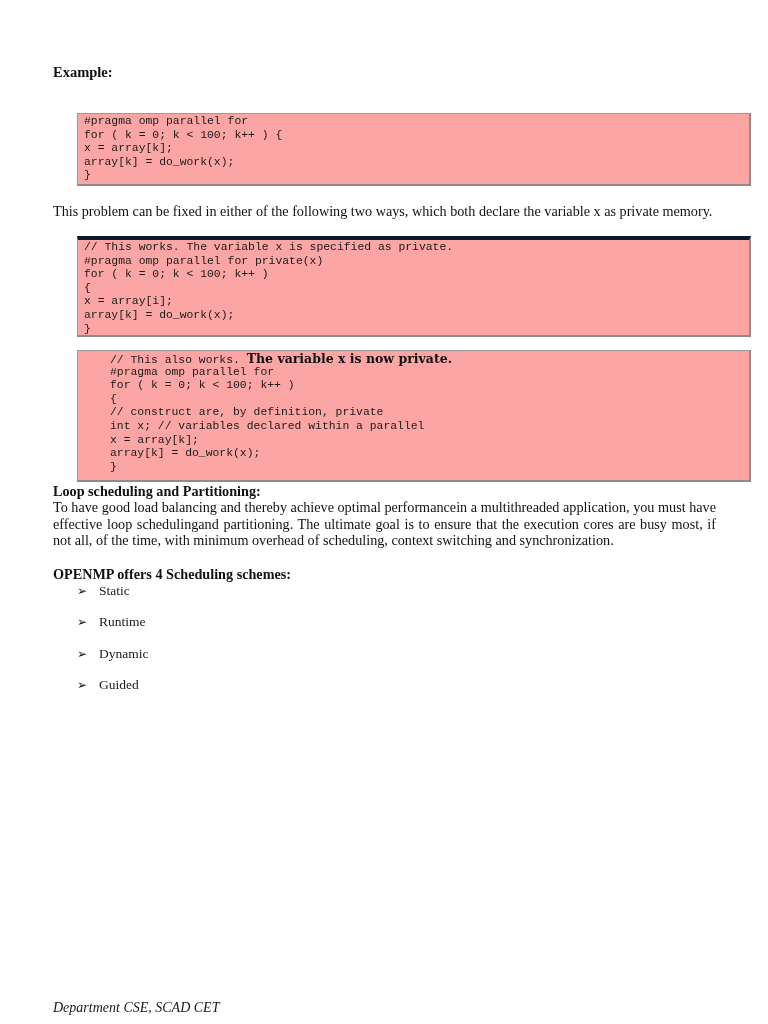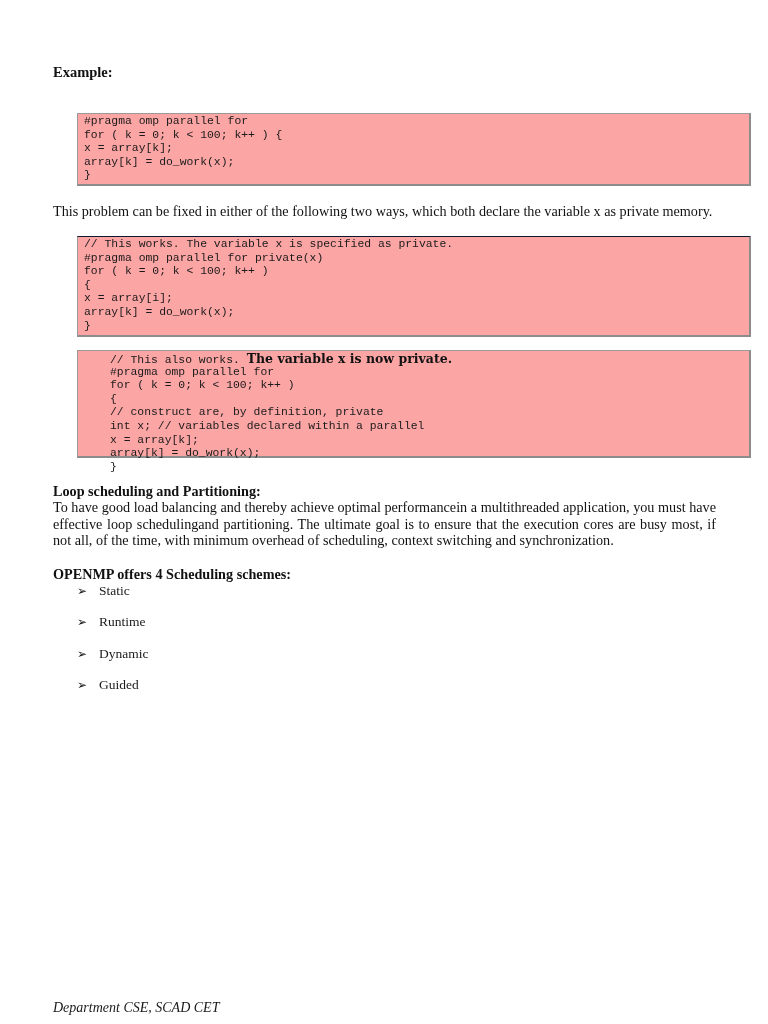--- a/index.html
+++ b/index.html
@@ -28,39 +28,39 @@
       width: 674px;
       background: #fca5a5;
       border-top: 1px solid #9a9a9a;
       border-left: 1px solid #9a9a9a;
       border-right: 2px solid #8c8c8c;
       border-bottom: 2px solid #8c8c8c;
       box-sizing: border-box;
       padding: 1px 0 0 6px;
       margin-left: 31px;
     }
-    .code-box.dark-top { border-top: 1px solid #0f172a; }
+    .code-box.dark-top { border-top: 4px solid #0f172a; }
     .code-line {
       font-family: "Liberation Mono", "DejaVu Sans Mono", monospace;
       font-size: 11.4px;
       line-height: 13.6px;
       height: 13.6px;
       white-space: pre;
       color: #1a1a1a;
     }
     .code-line .bold-serif {
       font-family: "DejaVu Serif", "Liberation Serif", serif;
       font-weight: bold;
       font-size: 12.5px;
       color: #111111;
     }
 
     #box1 { top: 113px; height: 73px; }
     #box2 { top: 236px; height: 101px; }
-    #box3 { top: 350px; height: 108px; padding-left: 32px; }
+    #box3 { top: 350px; height: 132px; padding-left: 32px; }
 
     .para {
       position: absolute;
       left: 53px;
       width: 663px;
       font-size: 14.2px;
       line-height: 16.6px;
       text-align: justify;
       text-align-last: left;
     }

